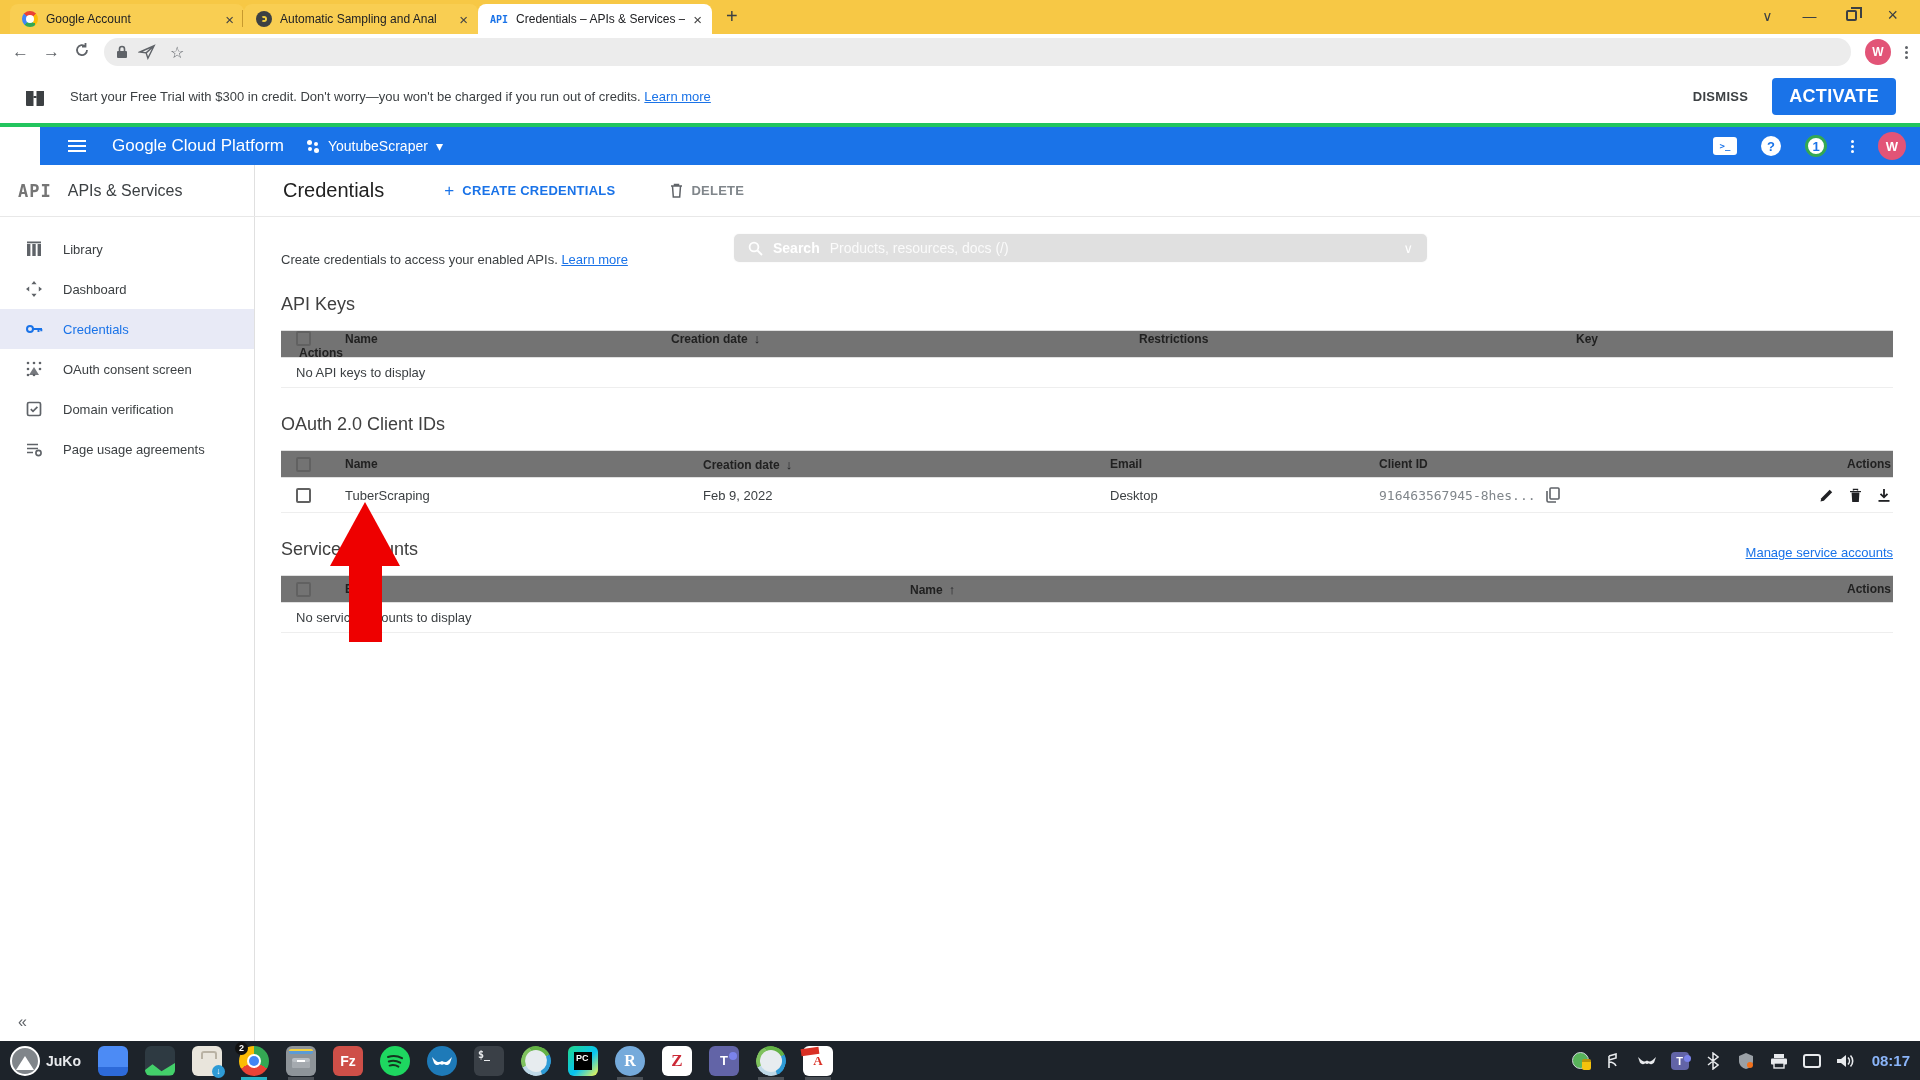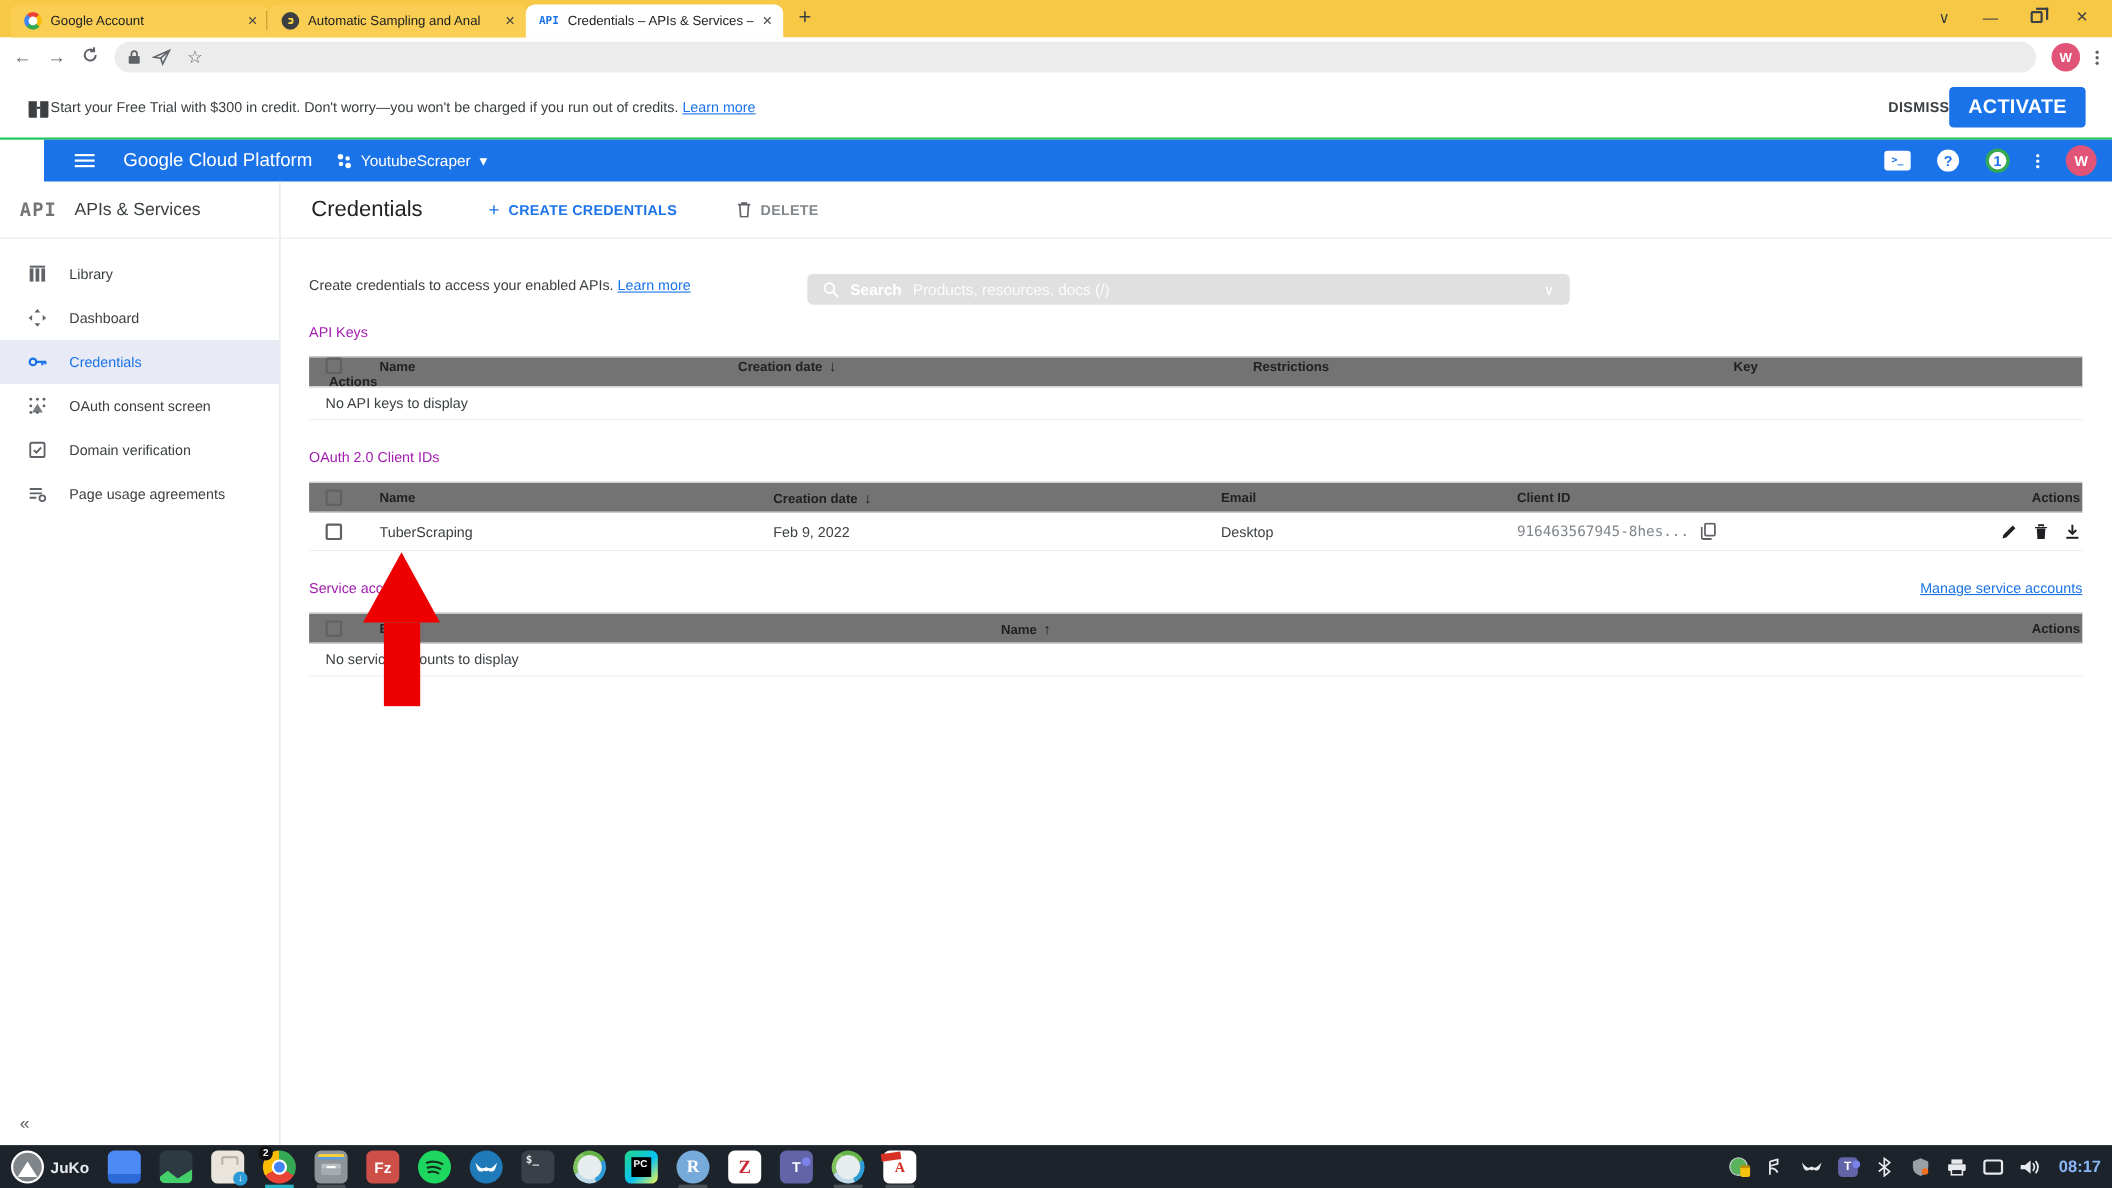--- a/index.html
+++ b/index.html
@@ -30,35 +30,35 @@
   .nav-glyph { font-size:17px; color:#5F6368; }
   .omnibox { flex:1; height:28px; background:#ECECEC; border-radius:14px; display:flex; align-items:center; padding:0 12px; gap:10px; }
   .url-text { font-size:13px; color:#202124; flex:1; }
   .omni-right { display:flex; align-items:center; gap:14px; }
   .star { font-size:16px; color:#5F6368; }
   .avatar-sm { width:26px; height:26px; border-radius:50%; background:#E25477; color:#fff; font-size:12px; font-weight:bold; display:flex; align-items:center; justify-content:center; }
   .dots-v { display:flex; flex-direction:column; gap:2px; }
   .dots-v i { width:3px; height:3px; border-radius:50%; background:#5F6368; }
 
   
-  .banner { height:57px; background:#fff; border-bottom:2px solid #22c55e; display:flex; align-items:center; padding:0 24px; }
+  .banner { height:57px; background:#fff; border-bottom:4px solid #22c55e; display:flex; align-items:center; padding:0 24px; gap:24px; }
   .banner-text { font-size:13px; color:#3C4043; }
   .banner-link { color:#1A73E8; text-decoration:underline; }
   .dismiss { margin-left:auto; font-size:13px; font-weight:bold; color:#3C4043; letter-spacing:.3px; }
   .activate { background:#1A73E8; color:#fff; font-size:18px; font-weight:bold; padding:8px 17px; border-radius:4px; letter-spacing:.3px; }
 
   
   .gcpheader { height:38px; background:#1A73E8; display:flex; align-items:center; color:#fff; padding:0 14px;margin-left:40px; }
   .burger { width:18px; height:12px; border-top:2px solid #fff; border-bottom:2px solid #fff; position:relative; margin:0 14px; }
   .burger::after { content:""; position:absolute; top:3px; left:0; right:0; height:2px; background:#fff; }
   .brand { font-size:17px; margin-left:12px; white-space:nowrap; }
   .proj-switch { display:flex; align-items:center; gap:8px; margin-left:22px; font-size:14px; }
   .proj-icon { width:14px; height:14px; position:relative; }
   .proj-icon i { position:absolute; background:#fff; border-radius:50%; }
-  .gcp-search { position:absolute; left:733px; width:695px; height:30px; top:248px; border:1.5px solid rgba(255,255,255,.9); border-radius:6px; background:rgba(0,0,0,.12); display:flex; align-items:center; padding:0 14px; gap:10px; }
+  .gcp-search { position:absolute; left:733px; width:695px; height:30px; top:233px; border:1.5px solid rgba(255,255,255,.9); border-radius:6px; background:rgba(0,0,0,.12); display:flex; align-items:center; padding:0 14px; gap:10px; }
   .search-label { font-size:14px; font-weight:bold; color:#fff; }
   .search-hint { font-size:14px; color:rgba(255,255,255,.85); flex:1; }
   .hdr-right { margin-left:auto; display:flex; align-items:center; gap:24px; }
   .shell { width:24px; height:18px; background:#fff; border-radius:3px; color:#1A73E8; font-family:"DejaVu Sans Mono",monospace; font-size:9px; font-weight:bold; display:flex; align-items:center; justify-content:center; }
   .help { width:20px; height:20px; border-radius:50%; background:#fff; color:#1A73E8; font-size:13px; font-weight:bold; display:flex; align-items:center; justify-content:center; }
   .notif { width:22px; height:22px; border-radius:50%; background:#fff; border:3px solid #34A853; color:#1A73E8; font-size:13px; font-weight:bold; display:flex; align-items:center; justify-content:center; }
   .dots-v.white i { background:#fff; }
   .avatar-lg { width:28px; height:28px; border-radius:50%; background:#E25477; color:#fff; font-size:13px; font-weight:bold; display:flex; align-items:center; justify-content:center; }
 
   
@@ -74,21 +74,21 @@
   
   .workspace { display:flex; height:824px; }
   .sidebar { width:255px; flex:0 0 auto; border-right:1px solid #E0E0E0; padding-top:12px; position:relative; }
   .side-item { height:40px; display:flex; align-items:center; gap:20px; padding-left:25px; font-size:13px; color:#3C4043; cursor:default; }
   .side-item.active { background:#E8EAF6; color:#1A73E8; }
   .collapse { position:absolute; bottom:10px; left:18px; font-size:16px; color:#5F6368; }
 
   .content { flex:1; padding:35px 27px 0 26px; position:relative; }
   .intro { font-size:13px; color:#3C4043; }
   .intro a, .mlink { color:#1A73E8; text-decoration:underline; font-size:13px; }
-  .sec-title { font-size:13px; color:#a21caf; font-weight:normal; }
+  .sec-title { font-size:18px; color:#404040; font-weight:normal; }
   .t1 { margin-top:27px; }
   .t2 { margin-top:26px; }
   .sec-row { margin-top:26px; display:flex; align-items:flex-end; justify-content:space-between; }
   .thead { margin-top:15px; background:#737373; border-top:1px solid #E0E0E0; border-bottom:1px solid #E0E0E0; height:28px; display:grid; align-items:center; font-size:12px; font-weight:bold; color:#212121; }
   .grid1 { grid-template-columns:64px 326px 468px 437px 1fr; }
   .grid2 { grid-template-columns:64px 358px 407px 269px 1fr 110px; }
   .grid3 { grid-template-columns:64px 565px 1fr 110px; }
   .trow { height:35px; display:grid; align-items:center; font-size:13px; color:#3C4043; border-bottom:1px solid #EEEEEE; }
   .empty-row { height:30px; display:flex; align-items:center; font-size:13px; color:#3C4043; border-bottom:1px solid #EEEEEE; padding-left:15px; }
   .right-cell { text-align:right; padding-right:2px; }

